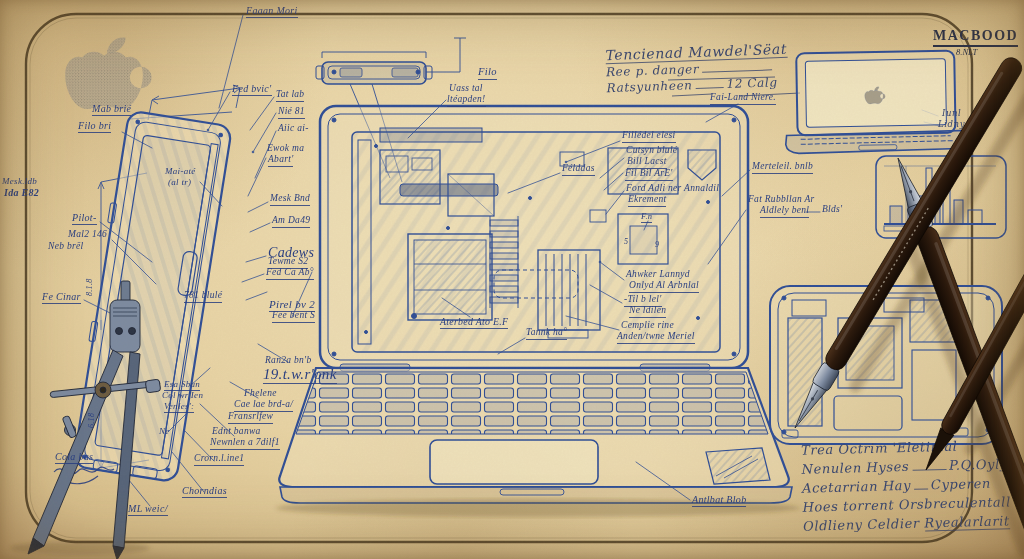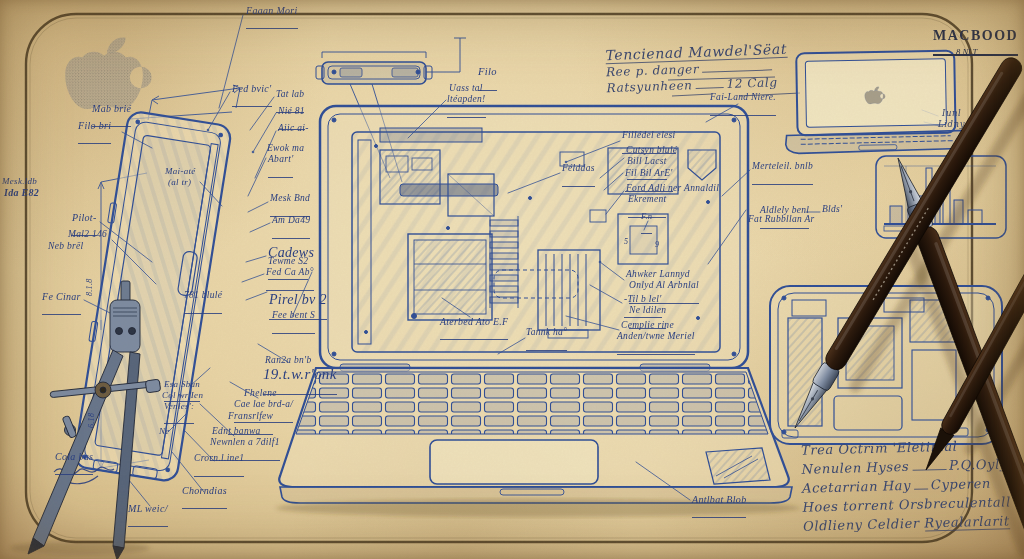--- a/index.html
+++ b/index.html
@@ -10,24 +10,24 @@
       radial-gradient(circle at 45% 98%, rgba(135,98,48,.14), transparent 22%),
       radial-gradient(circle at 78% 6%, rgba(155,112,60,.12), transparent 24%),
       radial-gradient(ellipse at 50% 42%, #eedfb6 0%, #e7d3a4 52%, #d8bf8c 84%, #c2a273 100%);
   }
   #scene::after{content:"";position:absolute;inset:0;pointer-events:none;
     box-shadow:inset 0 0 70px rgba(110,80,35,.5), inset 0 0 14px rgba(90,60,25,.35);}
   svg{position:absolute;left:0;top:0;}
   #labels{position:absolute;left:0;top:0;width:1024px;height:559px;pointer-events:none;}
   .lbl{position:absolute;font-family:"Liberation Serif",serif;font-style:italic;
        color:#2a3f80;white-space:nowrap;letter-spacing:.3px;line-height:1;transform-origin:left top;}
-  .lbl.u{border-bottom:1px solid rgba(42,63,128,.85);padding-bottom:12px;}
+  .lbl.u{border-bottom:1px solid rgba(42,63,128,.85);padding-bottom:1px;}
   .script{font-family:"DejaVu Serif",serif;color:#39466e;letter-spacing:.6px;}
   .brand{position:absolute;font-family:"Liberation Serif",serif;font-weight:bold;
-         color:#2b3147;letter-spacing:1.5px;border-bottom:2px solid #2b3147;padding-bottom:10px;}
+         color:#2b3147;letter-spacing:1.5px;border-bottom:2px solid #2b3147;padding-bottom:1px;}
   .brandsub{position:absolute;font-family:"Liberation Serif",serif;font-style:italic;color:#2b3147;}
   .noteblock{position:absolute;font-style:italic;transform:rotate(-2deg);}
   .noteblock .ln{line-height:16px;white-space:nowrap;}
   .bl{display:inline-block;border-bottom:1px solid rgba(57,70,110,.8);height:10px;vertical-align:baseline;margin:0 3px;}
   #headnote{left:606px;top:44px;font-size:12px;}
   #headnote .first{font-size:14px;border-bottom:1px solid rgba(57,70,110,.8);}
   #footnote{left:802px;top:438px;font-size:13px;transform:rotate(-1.5deg);}
   #footnote .ln{line-height:19px;}
 </style>
 </head>
@@ -383,21 +383,21 @@
       <div class="lbl u" style="left: 164px; top: 380px; font-size: 9px;">Esa Sbun</div>
       <div class="lbl" style="left: 162px; top: 391px; font-size: 9px;">Col wr'Ien</div>
       <div class="lbl u" style="left: 164px; top: 402px; font-size: 9px;">Venles':</div>
       <div class="lbl" style="left: 159px; top: 427px; font-size: 9px;">Ne</div>
       <div class="lbl" style="left: 265px; top: 356px; font-size: 9.5px;">Ran2a bn'b</div>
       <div class="lbl u" style="left: 263px; top: 367px; font-size: 15px;">19.t.w.r'onk</div>
       <div class="lbl u" style="left: 184px; top: 291px; font-size: 9.5px;">781 blulé</div>
       <div class="lbl" style="left: 268px; top: 246px; font-size: 14px;">Cadews</div>
       <div class="lbl u" style="left: 268px; top: 257px; font-size: 9.5px;">Tewme S2</div>
       <div class="lbl u" style="left: 266px; top: 268px; font-size: 9.5px;">Fed Ca Ab°</div>
-      <div class="lbl u" style="left: 269px; top: 293px; font-size: 14px; font-family: Liberation Serif, serif;">Pirel bv 2</div>
+      <div class="lbl u" style="left: 269px; top: 299px; font-size: 11px; font-family: Liberation Serif, serif;">Pirel bv 2</div>
       <div class="lbl u" style="left: 272px; top: 311px; font-size: 9.5px;">Fee bent S</div>
       <div class="lbl u" style="left: 270px; top: 194px; font-size: 9.5px;">Mesk Bnd</div>
       <div class="lbl u" style="left: 272px; top: 216px; font-size: 9.5px;">Am Da49</div>
       <div class="lbl u" style="left: 478px; top: 67px; font-size: 10.5px;">Filo</div>
       <div class="lbl" style="left: 449px; top: 84px; font-size: 9.5px;">Uass tal</div>
       <div class="lbl u" style="left: 447px; top: 95px; font-size: 9.5px;">ltéapden!</div>
       <div class="lbl u" style="left: 710px; top: 93px; font-size: 9.5px;">Fai-Land Niere.</div>
       <div class="lbl u" style="left: 622px; top: 131px; font-size: 9.5px;">Fillédel elesi</div>
       <div class="lbl" style="left: 626px; top: 146px; font-size: 9.5px;">Cutsyn blulé</div>
       <div class="lbl u" style="left: 627px; top: 157px; font-size: 9.5px;">Bill Lacst</div>
@@ -411,21 +411,21 @@
       <div class="lbl" style="left: 626px; top: 270px; font-size: 9.5px;">Ahwker Lannyd</div>
       <div class="lbl u" style="left: 629px; top: 281px; font-size: 9.5px;">Onlyd Al Arbnlal</div>
       <div class="lbl u" style="left: 624px; top: 295px; font-size: 9.5px;">-Til b lel'</div>
       <div class="lbl u" style="left: 629px; top: 306px; font-size: 9.5px;">Ne ldilen</div>
       <div class="lbl" style="left: 621px; top: 321px; font-size: 9.5px;">Cemplie rine</div>
       <div class="lbl u" style="left: 617px; top: 332px; font-size: 9.5px;">Anden/twne Meriel</div>
       <div class="lbl u" style="left: 440px; top: 317px; font-size: 9.8px;">Aterbed Ato E.F</div>
       <div class="lbl u" style="left: 526px; top: 328px; font-size: 9.5px;">Tannk ha°</div>
       <div class="lbl u" style="left: 692px; top: 495px; font-size: 10px;">Antlbat Blob</div>
       <div class="lbl u" style="left: 752px; top: 162px; font-size: 9.5px;">Merteleil. bnlb</div>
-      <div class="lbl" style="left: 748px; top: 195px; font-size: 9.5px; margin-top: 20px;">Fat Rubbllan Ar</div>
+      <div class="lbl" style="left: 748px; top: 195px; font-size: 9.5px;">Fat Rubbllan Ar</div>
       <div class="lbl u" style="left: 760px; top: 206px; font-size: 9.5px;">Aldlely benl</div>
       <div class="lbl" style="left: 822px; top: 205px; font-size: 9.5px;">Blds'</div>
       <div class="lbl script" style="left: 942px; top: 109px; font-size: 8.5px;">Iunl</div>
       <div class="lbl script" style="left: 938px; top: 120px; font-size: 8.5px;">Lidny 2</div>
     </div>
 
 <svg id="pens" width="1024" height="559" viewBox="0 0 1024 559">
 <defs>
   <linearGradient id="wood" x1="0" y1="0" x2="0" y2="1">
     <stop offset="0" stop-color="#4a2f1a"></stop>

